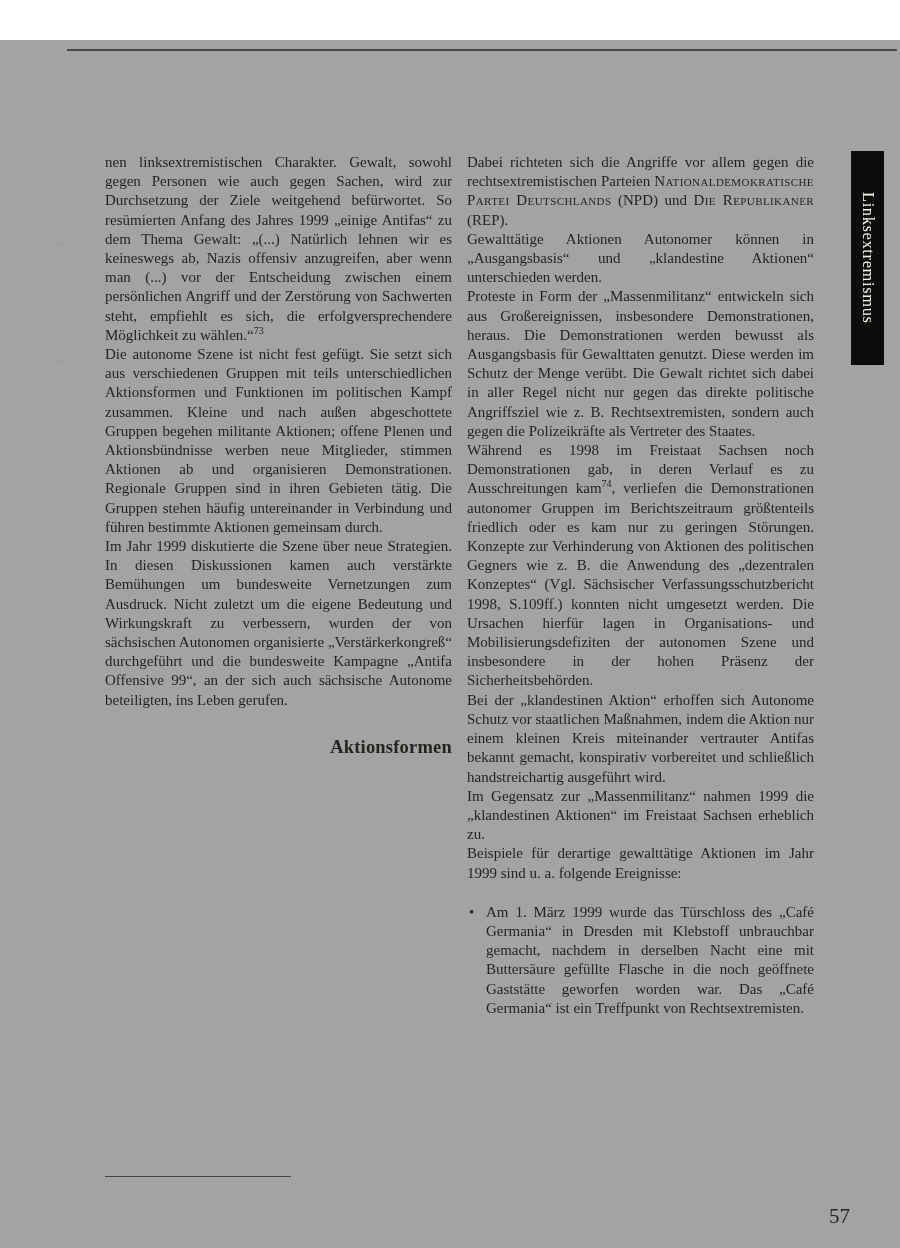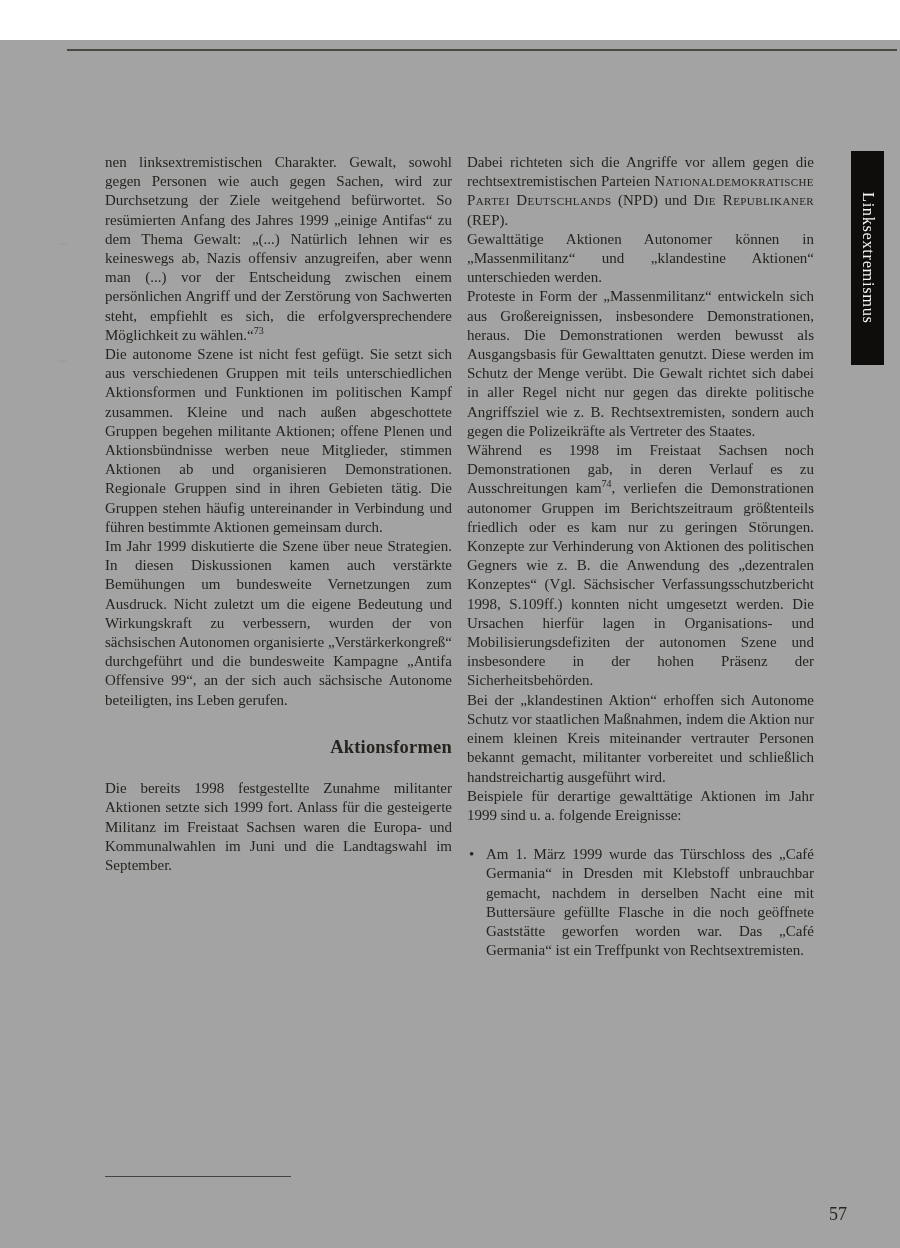--- a/index.html
+++ b/index.html
@@ -35,21 +35,21 @@
   .bullet .marker { position:absolute; left:2px; text-indent:0; }
 
   .footnotes {
     position:absolute; left:105px; top:1136px; width:726px;
     font-size:12.5px; line-height:17.5px; text-align:justify;
   }
   .fn-rule { width:186px; border-top:1.5px solid #45433e; margin-bottom:7px; }
   .fn { margin:0; padding-left:16px; text-indent:-16px; }
   .fn sup { font-size:9.5px; margin-right:4px; line-height:0; }
 
-  .page-number { position:absolute; left:829px; top:1164px; font-size:18px; }
+  .page-number { position:absolute; left:829px; top:1164px; font-size:21px; }
 
   .side-tab {
     position:absolute; left:851px; top:111px; width:33px; height:214px;
     background:#0e0d0b; display:flex; align-items:center; justify-content:center;
   }
   .side-tab-text {
     writing-mode:vertical-rl; text-orientation:mixed;
     color:#f6f5ef; font-size:16.5px; letter-spacing:0.6px;
     font-family:"Liberation Serif", serif;
   }
@@ -61,29 +61,29 @@
 
   <div class="top-rule"></div>
   <div class="edge-mark m1"></div>
   <div class="edge-mark m2"></div>
 
   <div class="col left-col">
     <p><span>nen linksextremistischen Charakter. Gewalt, sowohl gegen Personen wie auch gegen Sachen, wird zur Durchsetzung der Ziele weitgehend befürwortet. So resümierten Anfang des Jahres 1999 „einige Antifas“ zu dem Thema Gewalt: „(...) Natürlich lehnen wir es keineswegs ab, Nazis offensiv anzugreifen, aber wenn man (...) vor der Entscheidung zwischen einem persönlichen Angriff und der Zerstörung von Sachwerten steht, empfiehlt es sich, die erfolgversprechendere Möglichkeit zu wählen.“</span><sup class="ref">73</sup></p>
     <p class="spaced">Die autonome Szene ist nicht fest gefügt. Sie setzt sich aus verschiedenen Gruppen mit teils unterschiedlichen Aktionsformen und Funktionen im politischen Kampf zusammen. Kleine und nach außen abgeschottete Gruppen begehen militante Aktionen; offene Plenen und Aktionsbündnisse werben neue Mitglieder, stimmen Aktionen ab und organisieren Demonstrationen. Regionale Gruppen sind in ihren Gebieten tätig. Die Gruppen stehen häufig untereinander in Verbindung und führen bestimmte Aktionen gemeinsam durch.</p>
     <p>Im Jahr 1999 diskutierte die Szene über neue Strategien. In diesen Diskussionen kamen auch verstärkte Bemühungen um bundesweite Vernetzungen zum Ausdruck. Nicht zuletzt um die eigene Bedeutung und Wirkungskraft zu verbessern, wurden der von sächsischen Autonomen organisierte „Verstärkerkongreß“ durchgeführt und die bundesweite Kampagne „Antifa Offensive 99“, an der sich auch sächsische Autonome beteiligten, ins Leben gerufen.</p>
     <h2 class="heading">Aktionsformen</h2>
-    <p>Die bereits 1998 festgestellte Zunahme militanter Aktionen setzte sich 1999 fort. Anlass für die gesteigerte Militanz im Freistaat Sachsen waren die Europa- und Kommunalwahlen im Juni und die Landtagswahl im September.</p>
   </div>
 
   <div class="col right-col">
     <p><span>Dabei richteten sich die Angriffe vor allem gegen die rechtsextremistischen Parteien </span><span class="sc">Nationaldemokratische Partei Deutschlands</span><span> (NPD) und </span><span class="sc">Die Republikaner</span><span> (REP).</span></p>
-    <p class="spaced">Gewalttätige Aktionen Autonomer können in „Massenmilitanz“ und „klandestine Aktionen“ unterschieden werden.</p>
+    <p class="spaced">Gewalttätige Aktionen Autonomer können in „Ausgangsbasis“ und „klandestine Aktionen“ unterschieden werden.</p>
     <p>Proteste in Form der „Massenmilitanz“ entwickeln sich aus Großereignissen, insbesondere Demonstrationen, heraus. Die Demonstrationen werden bewusst als Ausgangsbasis für Gewalttaten genutzt. Diese werden im Schutz der Menge verübt. Die Gewalt richtet sich dabei in aller Regel nicht nur gegen das direkte politische Angriffsziel wie z. B. Rechtsextremisten, sondern auch gegen die Polizeikräfte als Vertreter des Staates.</p>
     <p class="spaced"><span>Während es 1998 im Freistaat Sachsen noch Demonstrationen gab, in deren Verlauf es zu Ausschreitungen kam</span><sup class="ref">74</sup><span>, verliefen die Demonstrationen autonomer Gruppen im Berichtszeitraum größtenteils friedlich oder es kam nur zu geringen Störungen. Konzepte zur Verhinderung von Aktionen des politischen Gegners wie z. B. die Anwendung des „dezentralen Konzeptes“ (Vgl. Sächsischer Verfassungsschutzbericht 1998, S.109ff.) konnten nicht umgesetzt werden. Die Ursachen hierfür lagen in Organisations- und Mobilisierungsdefiziten der autonomen Szene und insbesondere in der hohen Präsenz der Sicherheitsbehörden.</span></p>
-    <p class="spaced-lg">Bei der „klandestinen Aktion“ erhoffen sich Autonome Schutz vor staatlichen Maßnahmen, indem die Aktion nur einem kleinen Kreis miteinander vertrauter Personen bekannt gemacht, militanter vorbereitet und schließlich handstreichartig ausgeführt wird.</p>
+    <p class="spaced-lg">Bei der „klandestinen Aktion“ erhoffen sich Autonome Schutz vor staatlichen Maßnahmen, indem die Aktion nur einem kleinen Kreis miteinander vertrauter Antifas bekannt gemacht, konspirativ vorbereitet und schließlich handstreichartig ausgeführt wird.</p>
+    <p>Im Gegensatz zur „Massenmilitanz“ nahmen 1999 die „klandestinen Aktionen“ im Freistaat Sachsen erheblich zu.</p>
     <p>Beispiele für derartige gewalttätige Aktionen im Jahr 1999 sind u. a. folgende Ereignisse:</p>
     <div class="bullet">
       <span class="marker">•</span>
       <span>Am 1. März 1999 wurde das Türschloss des „Café Germania“ in Dresden mit Klebstoff unbrauchbar gemacht, nachdem in derselben Nacht eine mit Buttersäure gefüllte Flasche in die noch geöffnete Gaststätte geworfen worden war. Das „Café Germania“ ist ein Treffpunkt von Rechtsextremisten.</span>
     </div>
   </div>
 
   <div class="footnotes">
     <div class="fn-rule"></div>
   </div>

